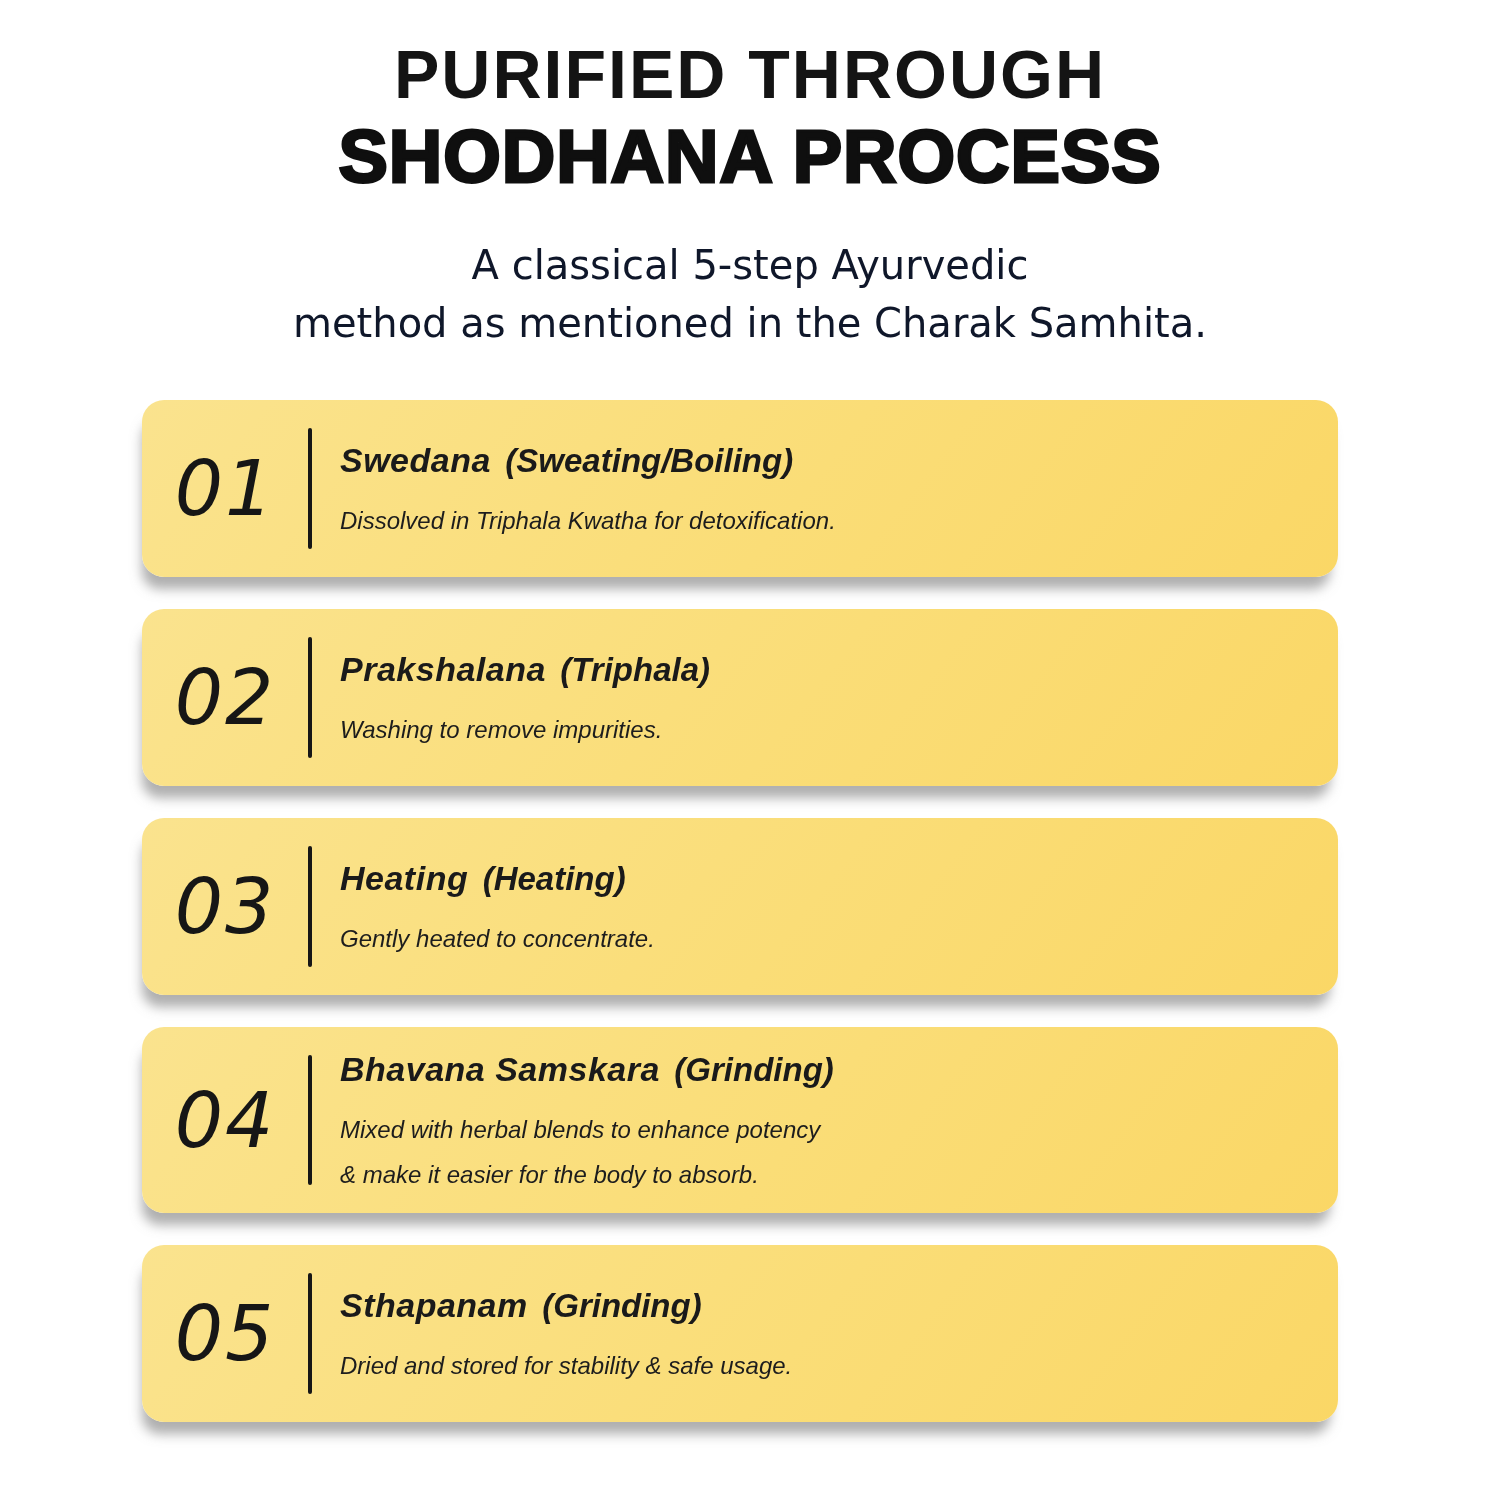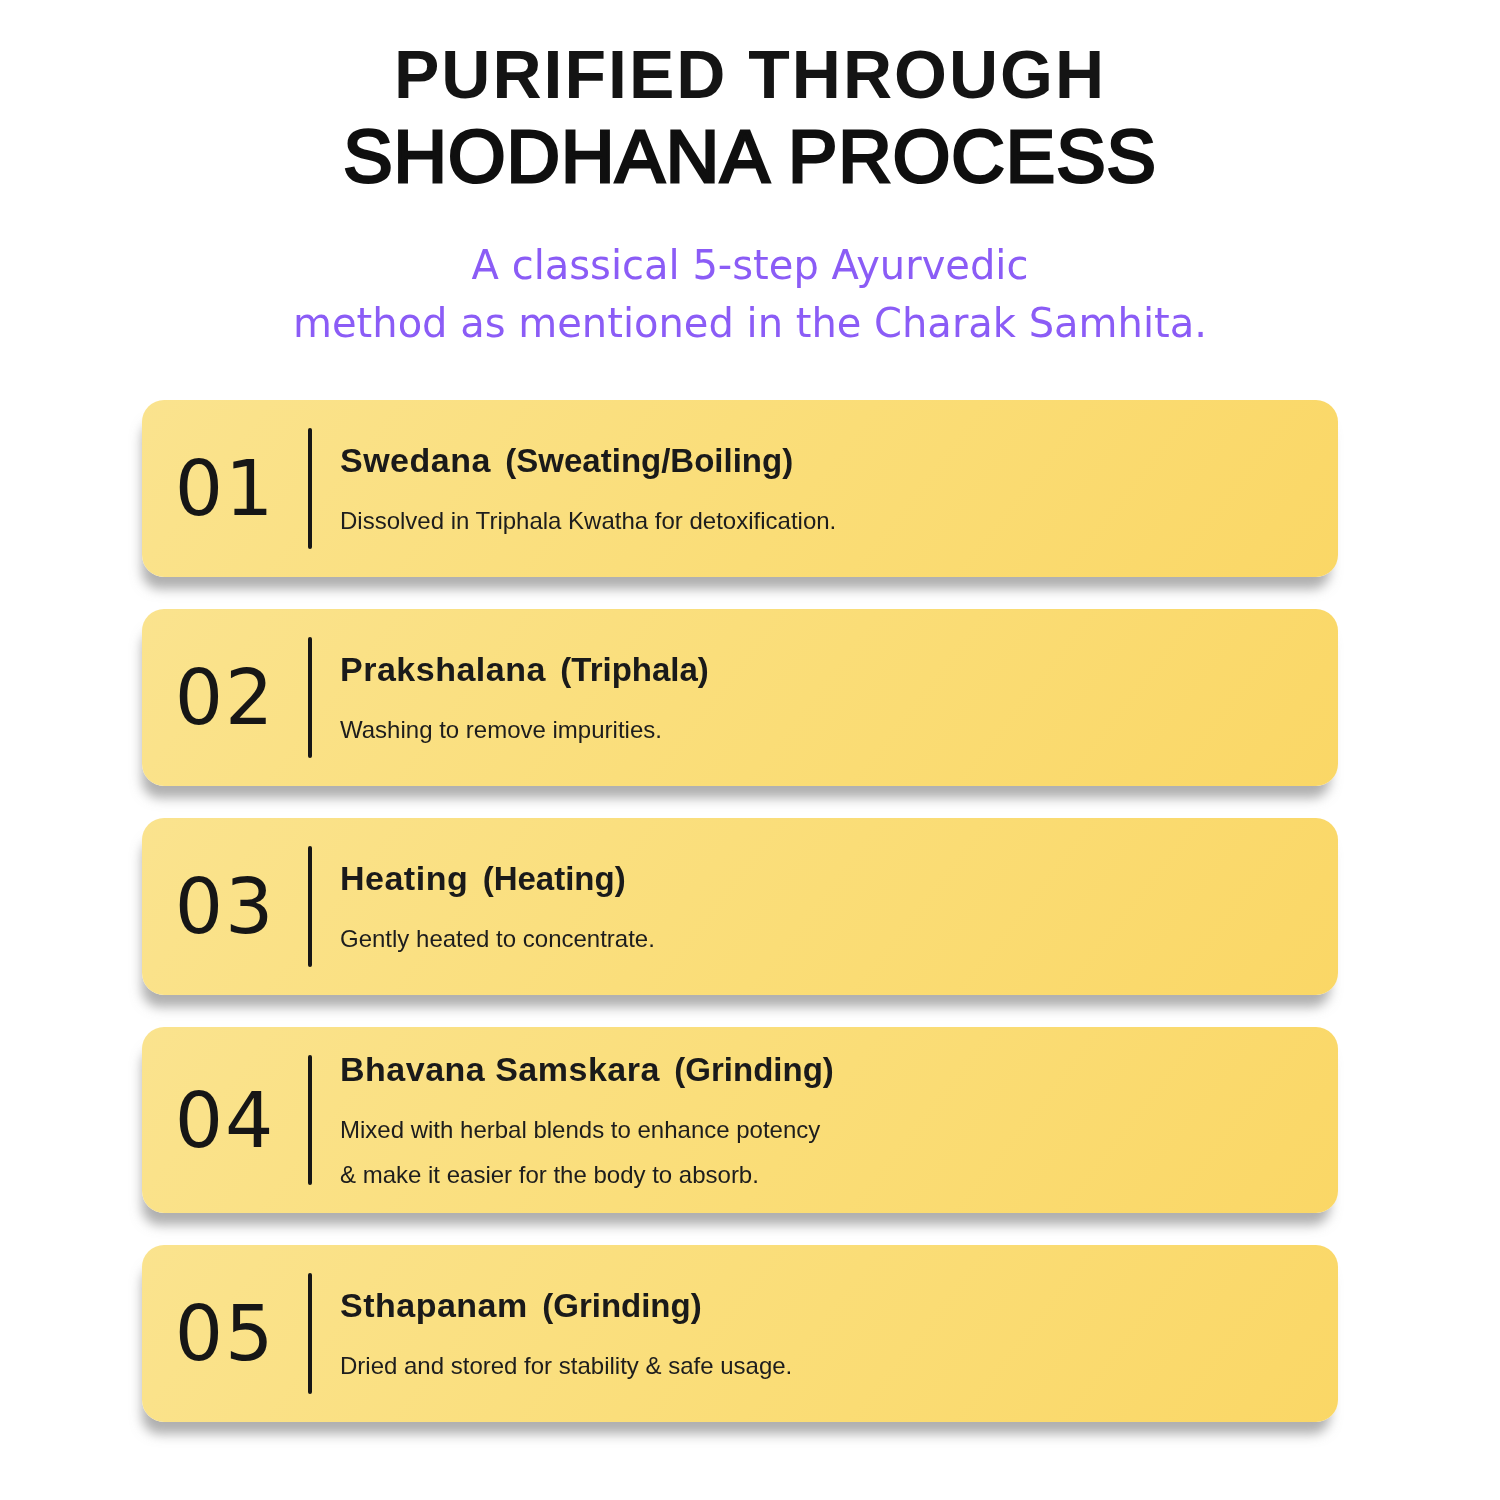--- a/index.html
+++ b/index.html
@@ -20,37 +20,38 @@
   .title-line1 {
     font-size: 68px;
     line-height: 80px;
     font-weight: 700;
     letter-spacing: 2px;
     color: #141414;
   }
   .title-line2 {
     font-size: 74px;
     line-height: 86px;
-    font-weight: 400;
+    font-weight: 700;
     letter-spacing: 1px;
     color: #0f0f0f;
     -webkit-text-stroke: 3px #0f0f0f;
   }
   .subtitle {
     margin-top: 36px;
     font-family: "DejaVu Sans", sans-serif;
     font-size: 40px;
     line-height: 58px;
     font-weight: 500;
-    color: #8b5cf6;
+    color: #0f172a;
     white-space: pre-line;
   }
   .cards {
     width: 1196px;
     margin: 48px 0 16px 142px;
+    font-style: italic;
   }
   .step-card {
     display: flex;
     align-items: center;
     min-height: 177px;
     margin-bottom: 32px;
     padding: 16px 36px 16px 0;
     border-radius: 22px;
     background: linear-gradient(128deg, #fae38e 0%, #fadd77 55%, #fad766 100%);
     box-shadow: -4px 16px 12px -4px rgba(110, 110, 110, 0.55);

